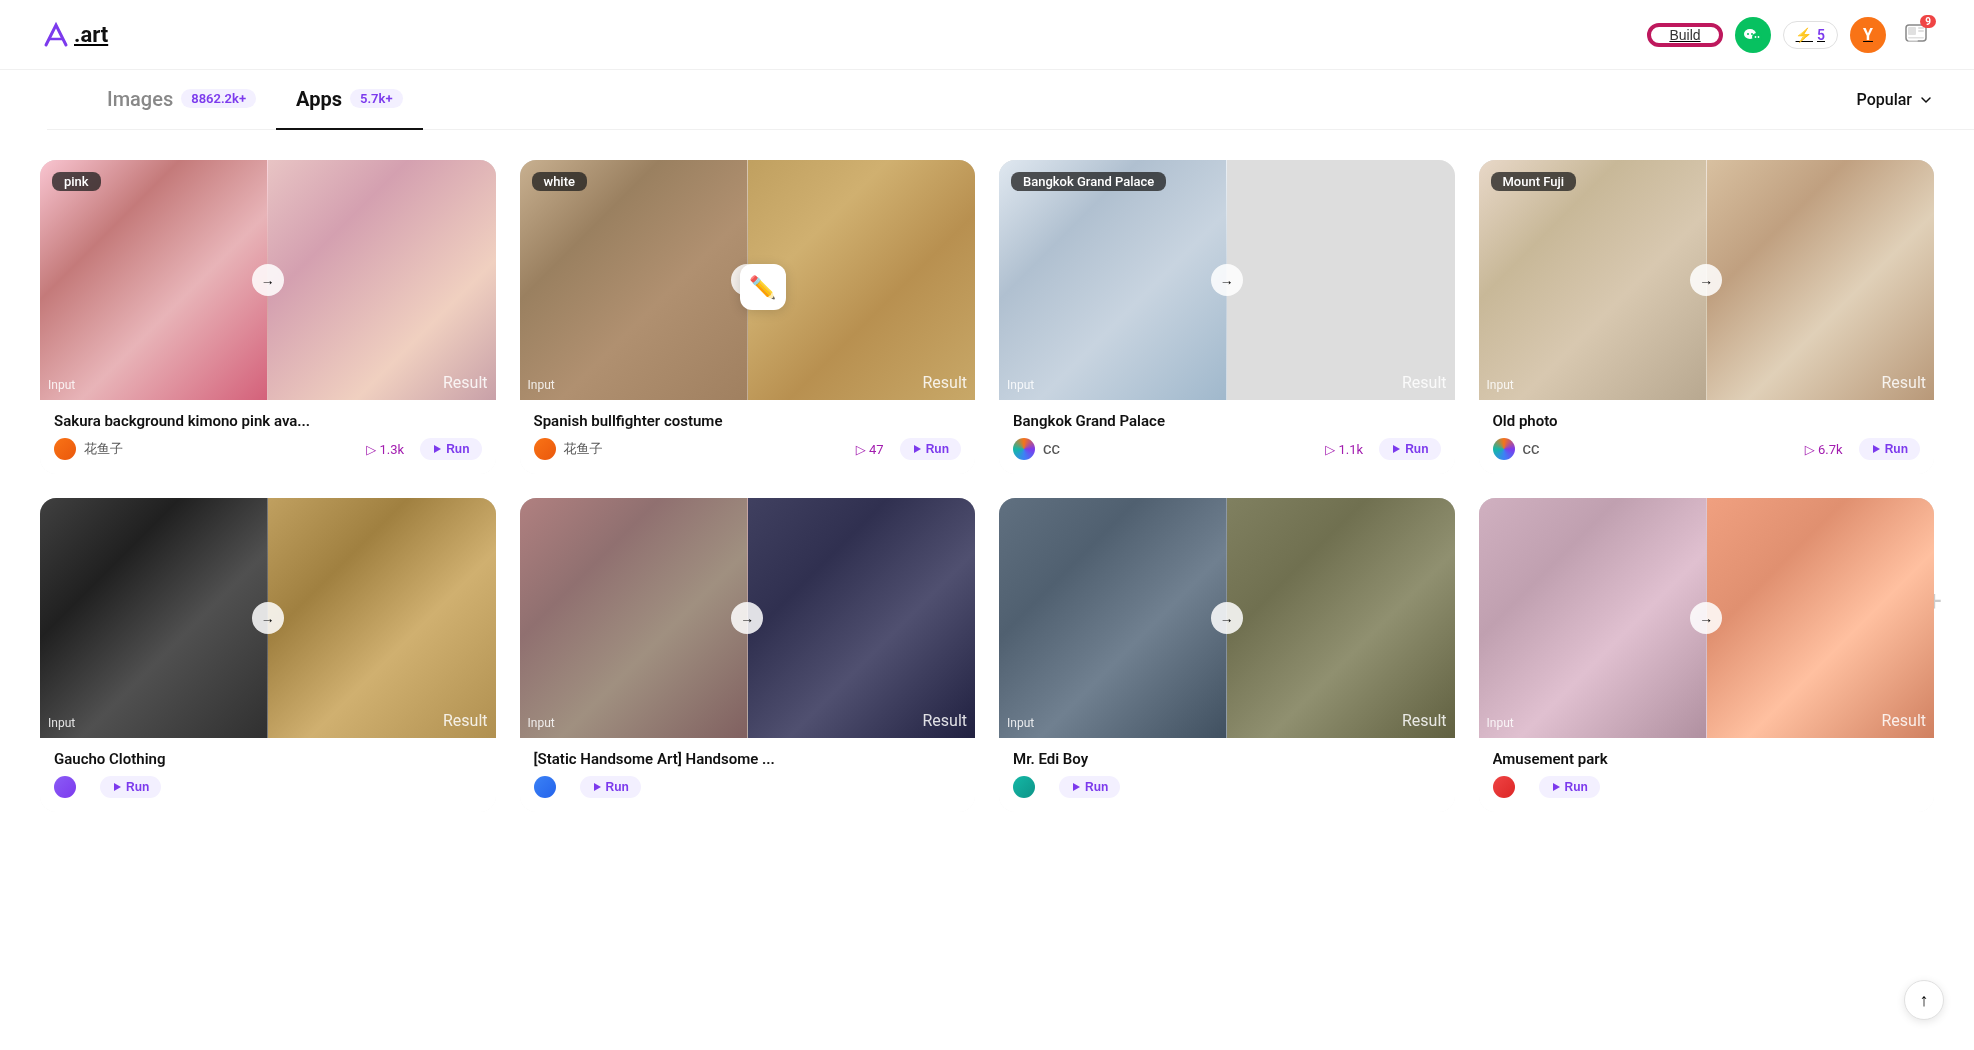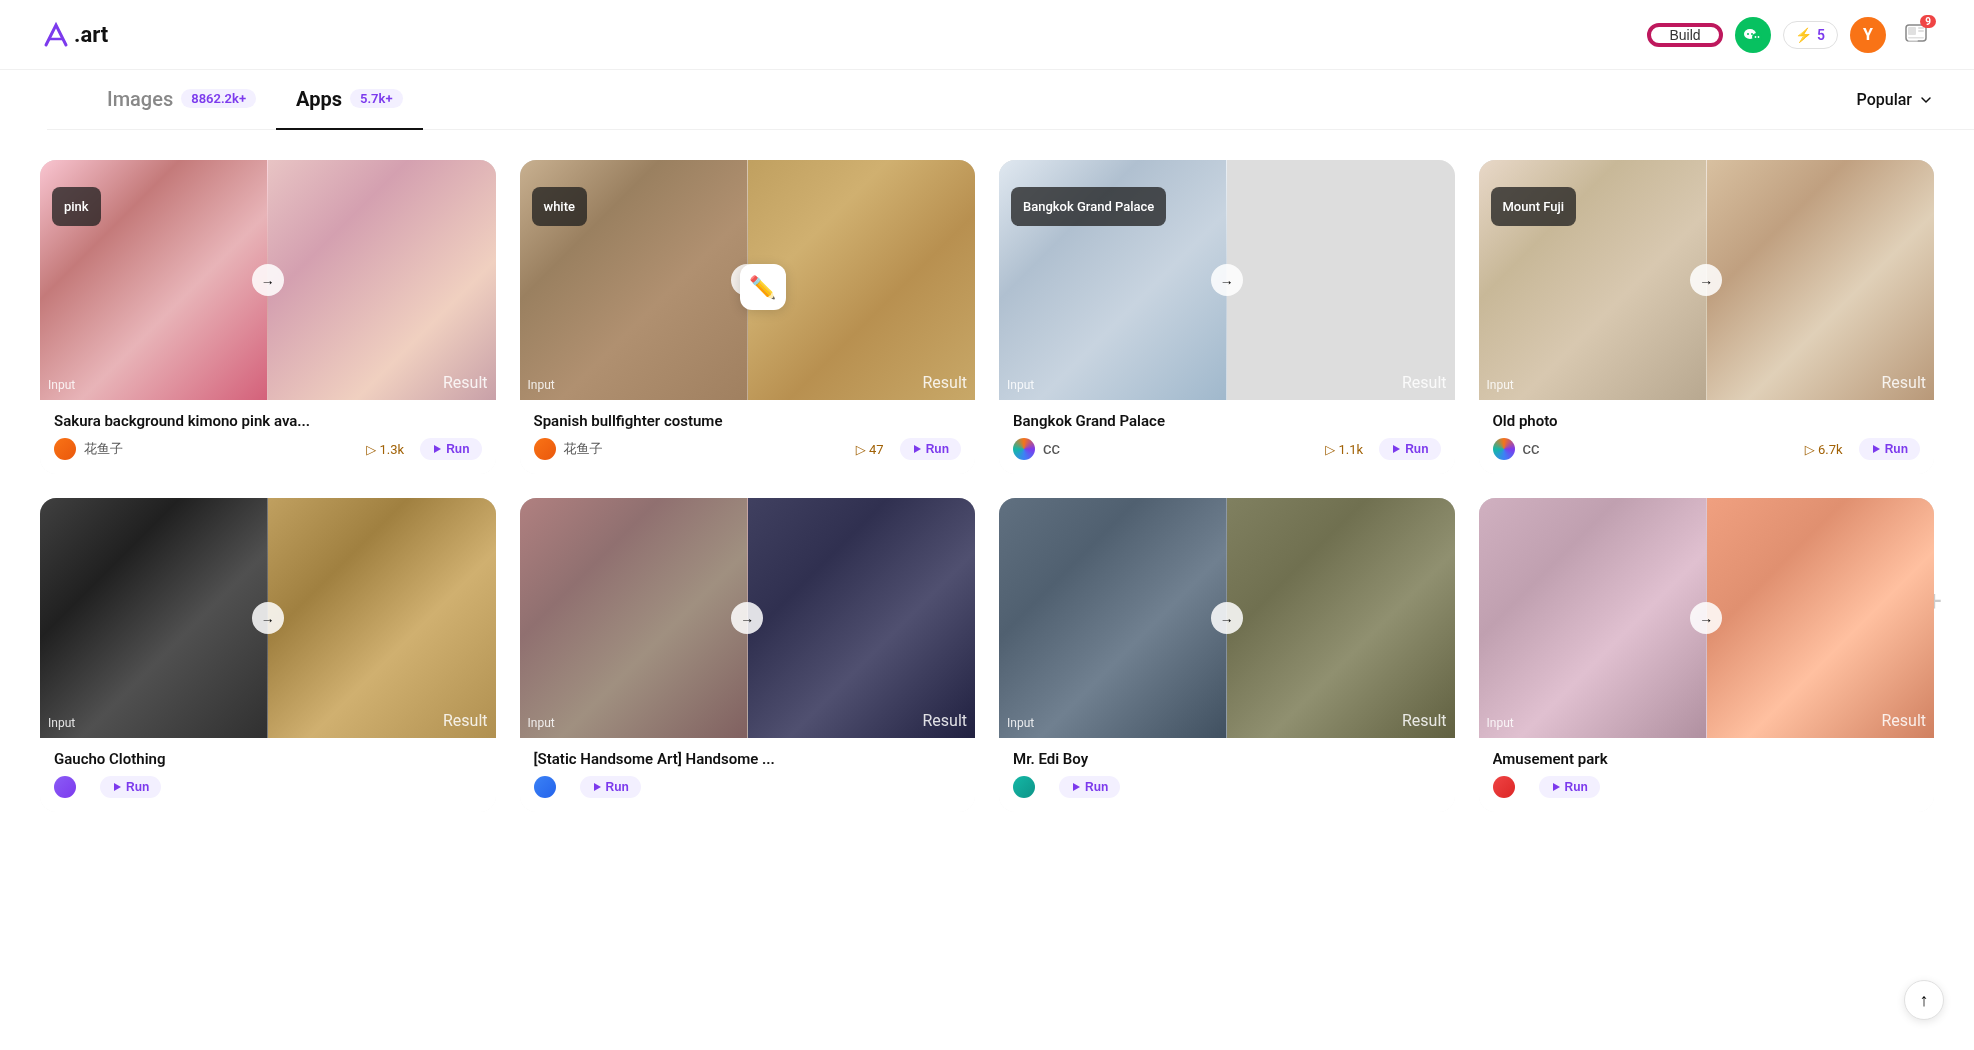--- a/index.html
+++ b/index.html
@@ -12,20 +12,21 @@
     }
 
     
     .header {
       display: flex;
       align-items: center;
       padding: 0 40px;
       height: 70px;
       border-bottom: 1px solid #f0f0f0;
       gap: 16px;
+      text-decoration: underline;
     }
     .logo {
       display: flex;
       align-items: center;
       gap: 2px;
       font-weight: 700;
       font-size: 22px;
       color: #111;
       margin-right: 40px;
       cursor: pointer;
@@ -235,26 +236,26 @@
       width: 32px;
       height: 32px;
       display: flex;
       align-items: center;
       justify-content: center;
       font-size: 14px;
       z-index: 5;
     }
     .card-label-overlay {
       position: absolute;
-      top: 27px;
+      top: 12px;
       left: 12px;
       background: rgba(30,30,30,0.75);
       color: white;
       border-radius: 8px;
-      padding: 12px 12px;
+      padding: 2px 12px;
       font-size: 13px;
       font-weight: 500;
       z-index: 5;
       text-align: center;
     }
     .input-label {
       position: absolute;
       bottom: 8px;
       left: 8px;
       color: rgba(255,255,255,0.85);
@@ -295,21 +296,21 @@
       border-radius: 50%;
       background: #ddd;
       overflow: hidden;
       display: flex;
       align-items: center;
       justify-content: center;
       font-size: 10px;
       flex-shrink: 0;
     }
     .author-name { color: #555; font-weight: 500; }
-    .stat { display: flex; align-items: center; gap: 3px; margin-left: auto; color: #a16207; text-align: right; }
+    .stat { display: flex; align-items: center; gap: 3px; margin-left: auto; color: #a21caf; text-align: right; }
     .run-btn {
       display: flex;
       align-items: center;
       gap: 4px;
       background: #f3f0ff;
       color: #7c3aed;
       border-radius: 14px;
       padding: 4px 12px;
       font-size: 12px;
       font-weight: 600;

